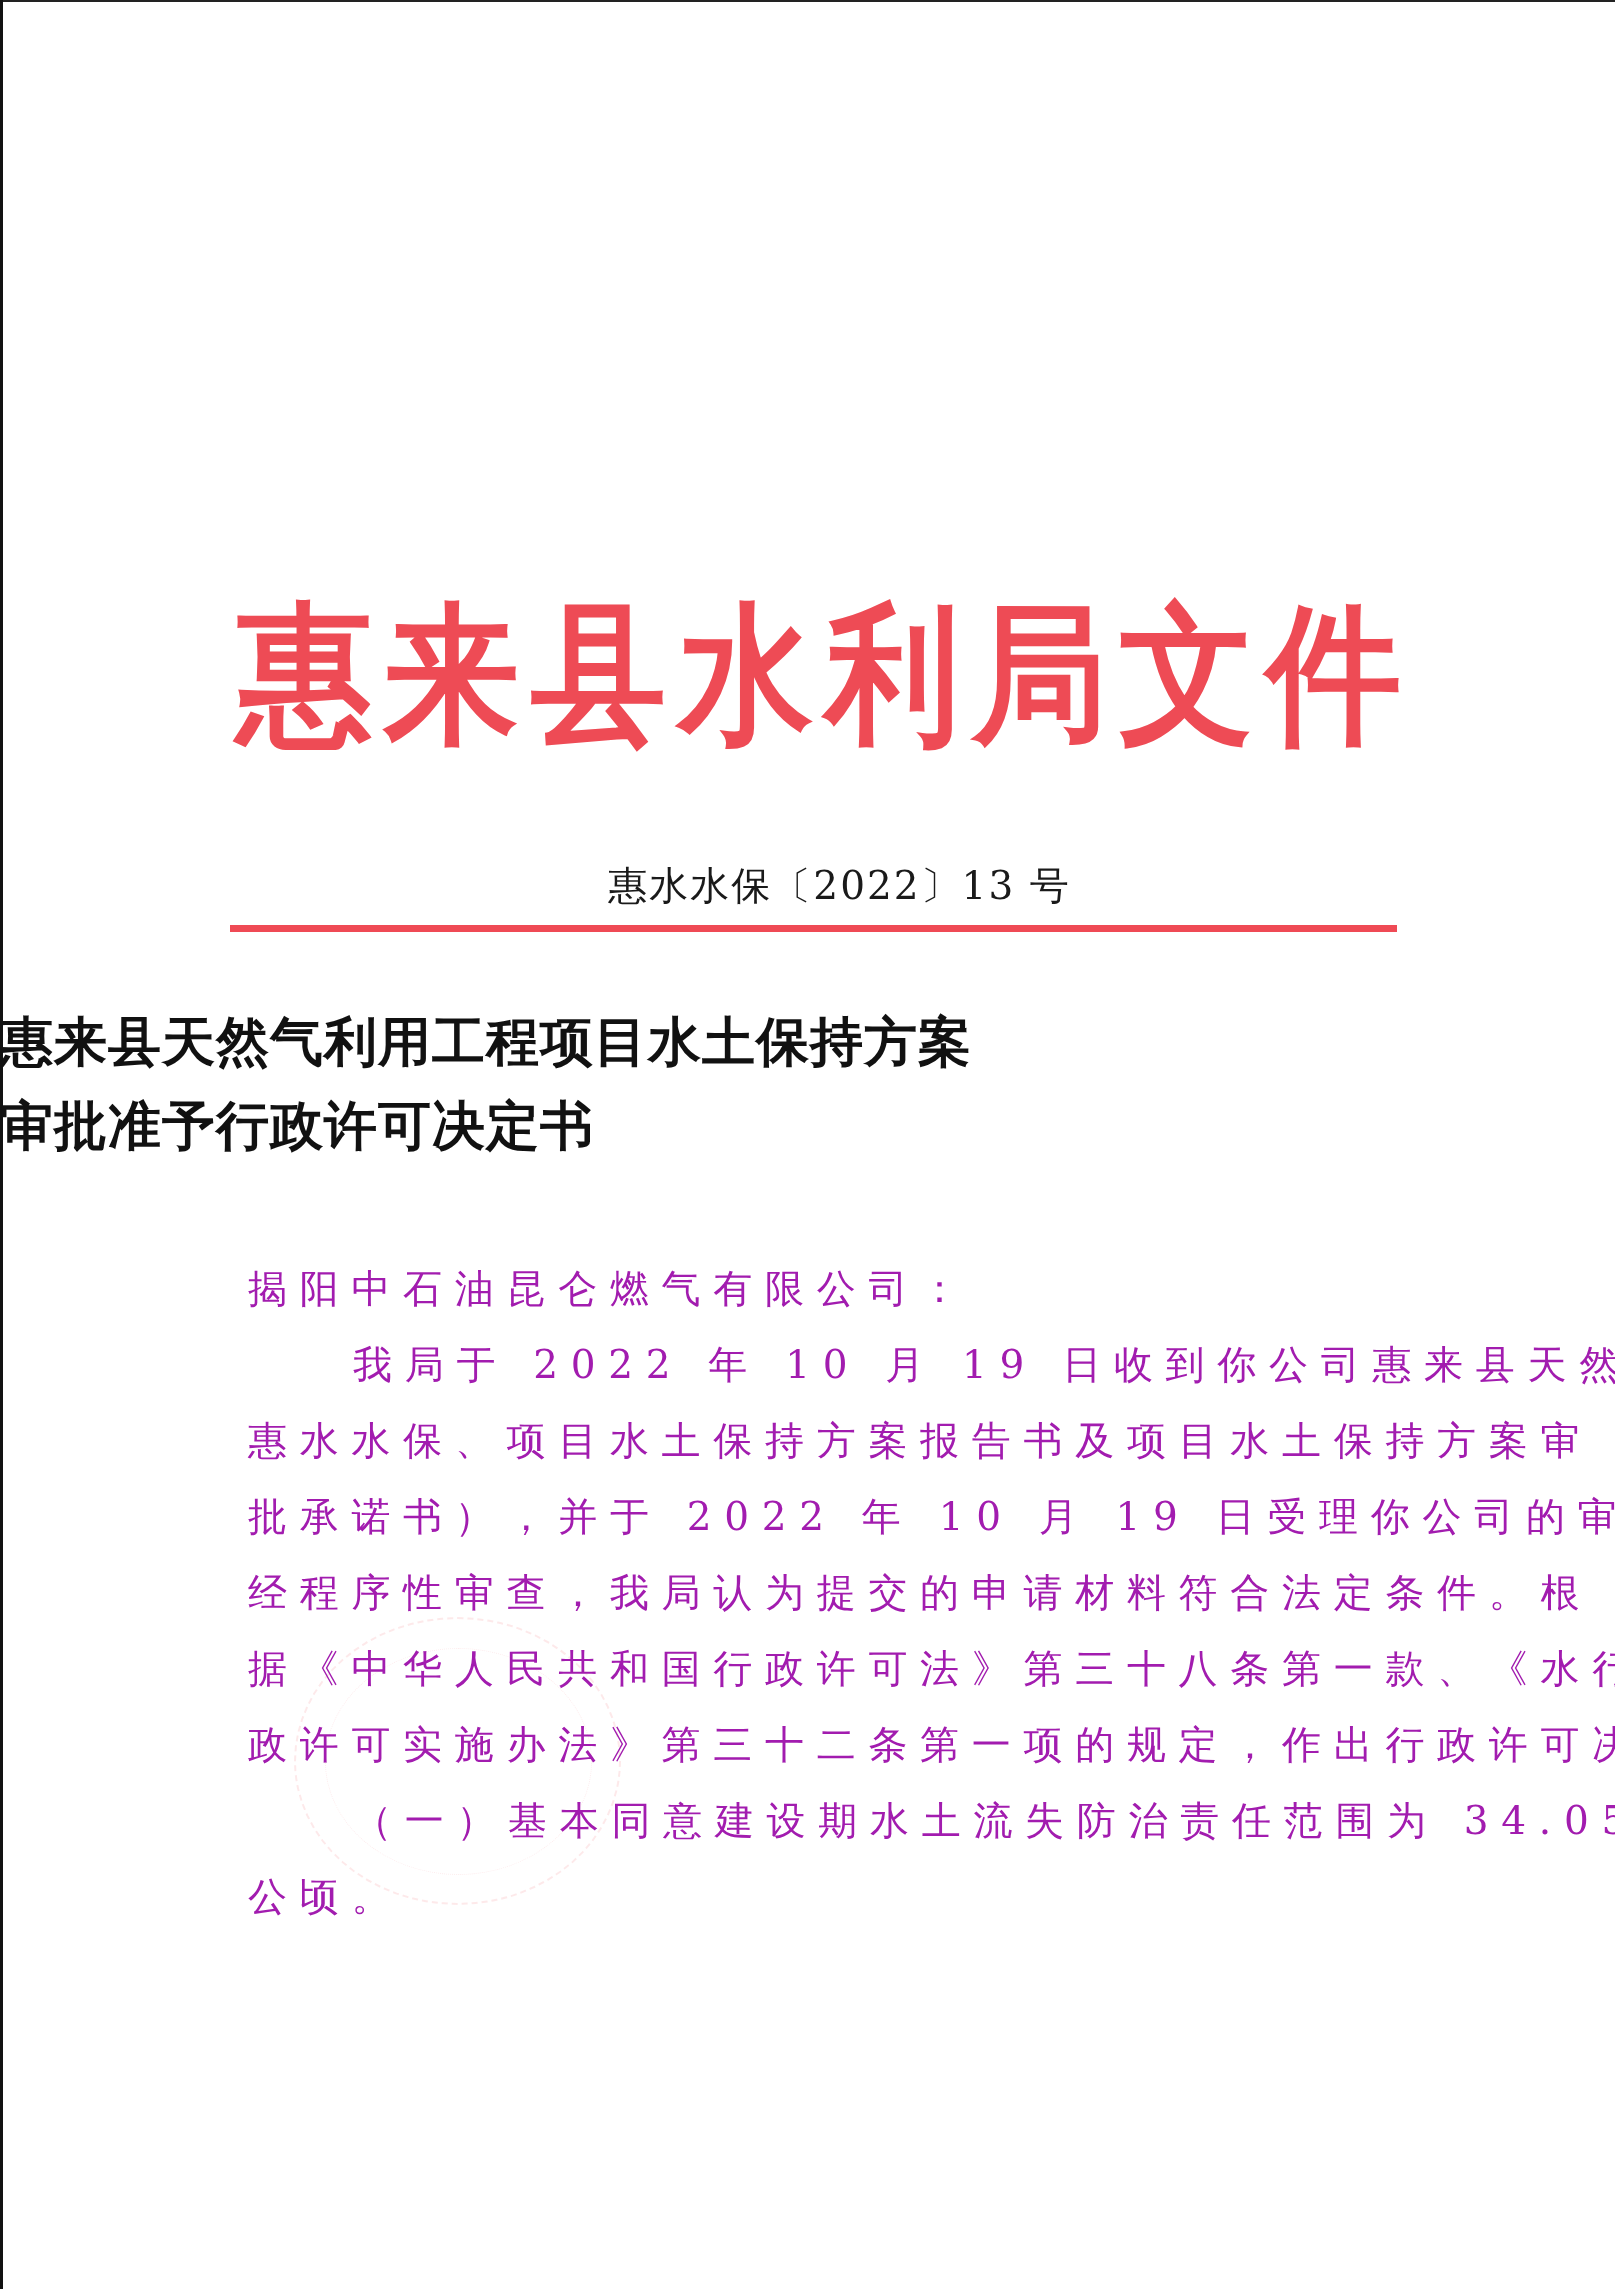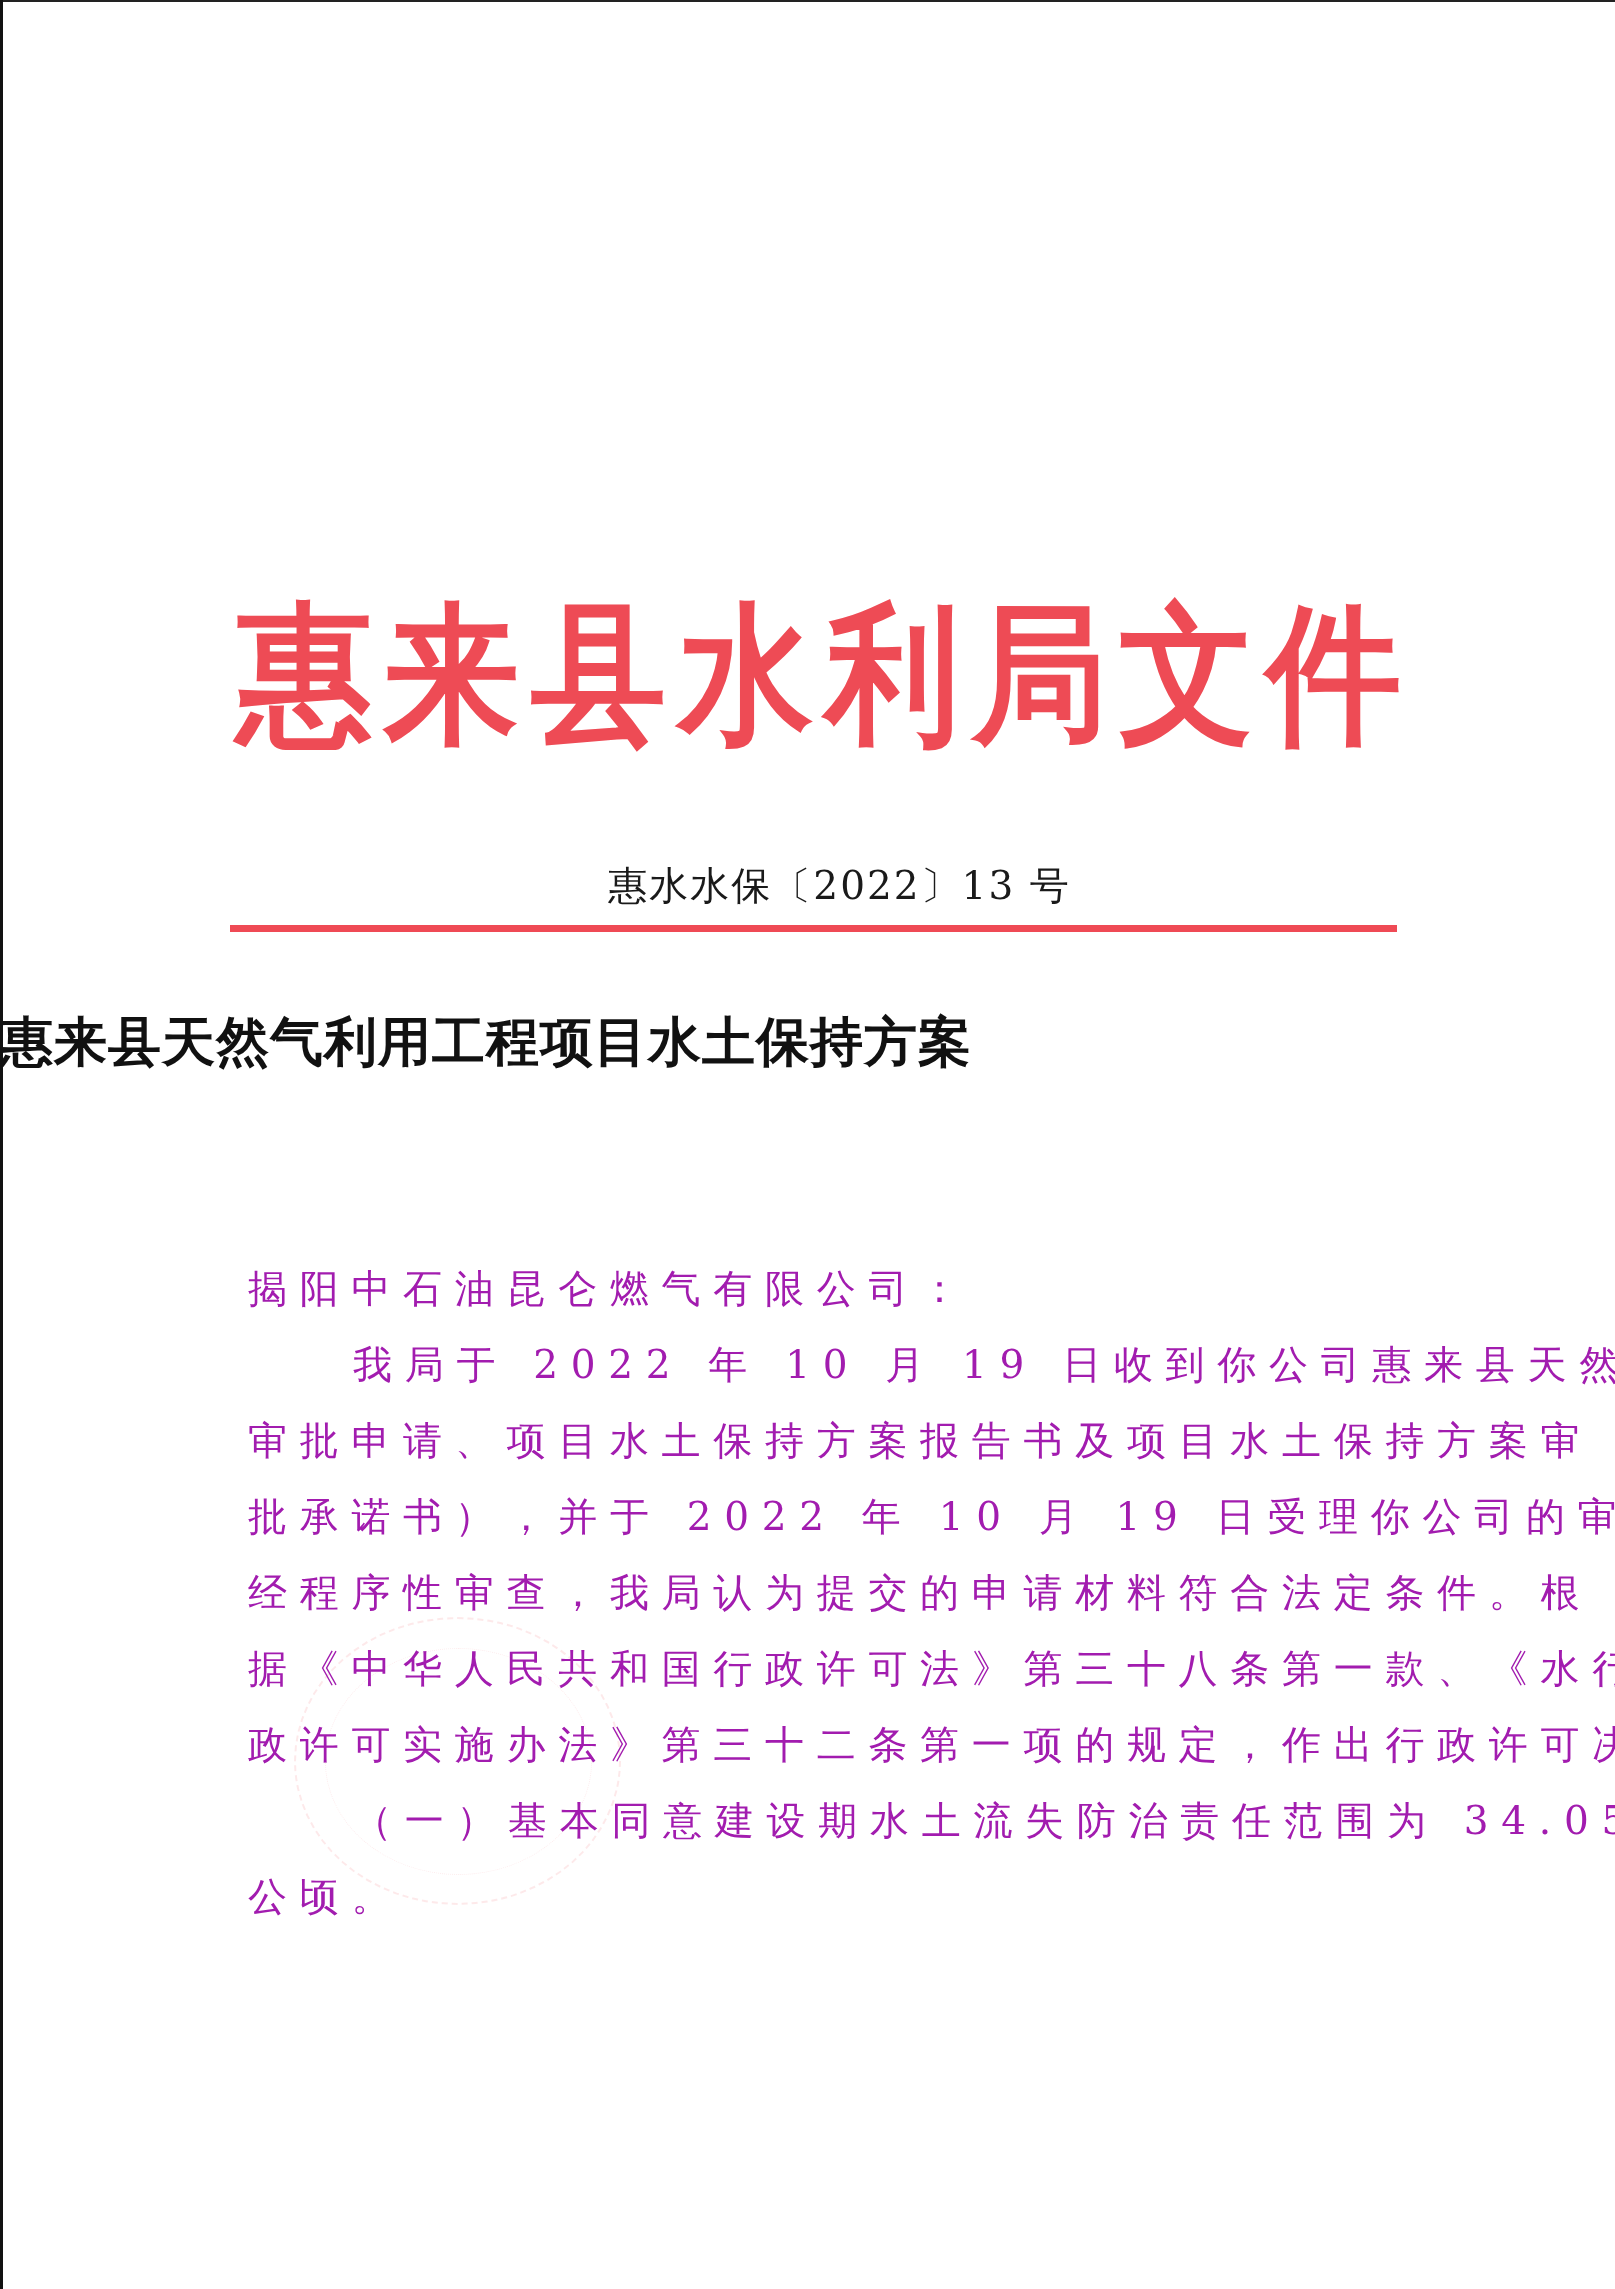--- a/index.html
+++ b/index.html
@@ -146,30 +146,31 @@
     <span>文</span>
     <span>件</span>
   </div>
 
   <div class="doc-number">惠水水保〔2022〕13 号</div>
 
   <div class="red-rule"></div>
 
   <div class="doc-title">
     <div>惠来县天然气利用工程项目水土保持方案</div>
+    <div>审批准予行政许可决定书</div>
   </div>
 
   <div class="stamp-ghost">
     <div class="stamp-ghost-inner"></div>
   </div>
 
   <div class="body-text">
     <span class="line">揭阳中石油昆仑燃气有限公司：</span>
     <span class="line indent">我局于 2022 年 10 月 19 日收到你公司惠来县天然气利</span>
-    <span class="line">审批申请、项目水土保持方案报告书及项目水土保持方案审</span>
+    <span class="line">惠水水保、项目水土保持方案报告书及项目水土保持方案审</span>
     <span class="line">批承诺书），并于 2022 年 10 月 19 日受理你公司的审批申请。</span>
     <span class="line">经程序性审查，我局认为提交的申请材料符合法定条件。根</span>
     <span class="line">据《中华人民共和国行政许可法》第三十八条第一款、《水行</span>
     <span class="line">政许可实施办法》第三十二条第一项的规定，作出行政许可决</span>
     <span class="line indent">（一）基本同意建设期水土流失防治责任范围为 34.05</span>
     <span class="line">公顷。</span>
   </div>
 </div>
 
 

